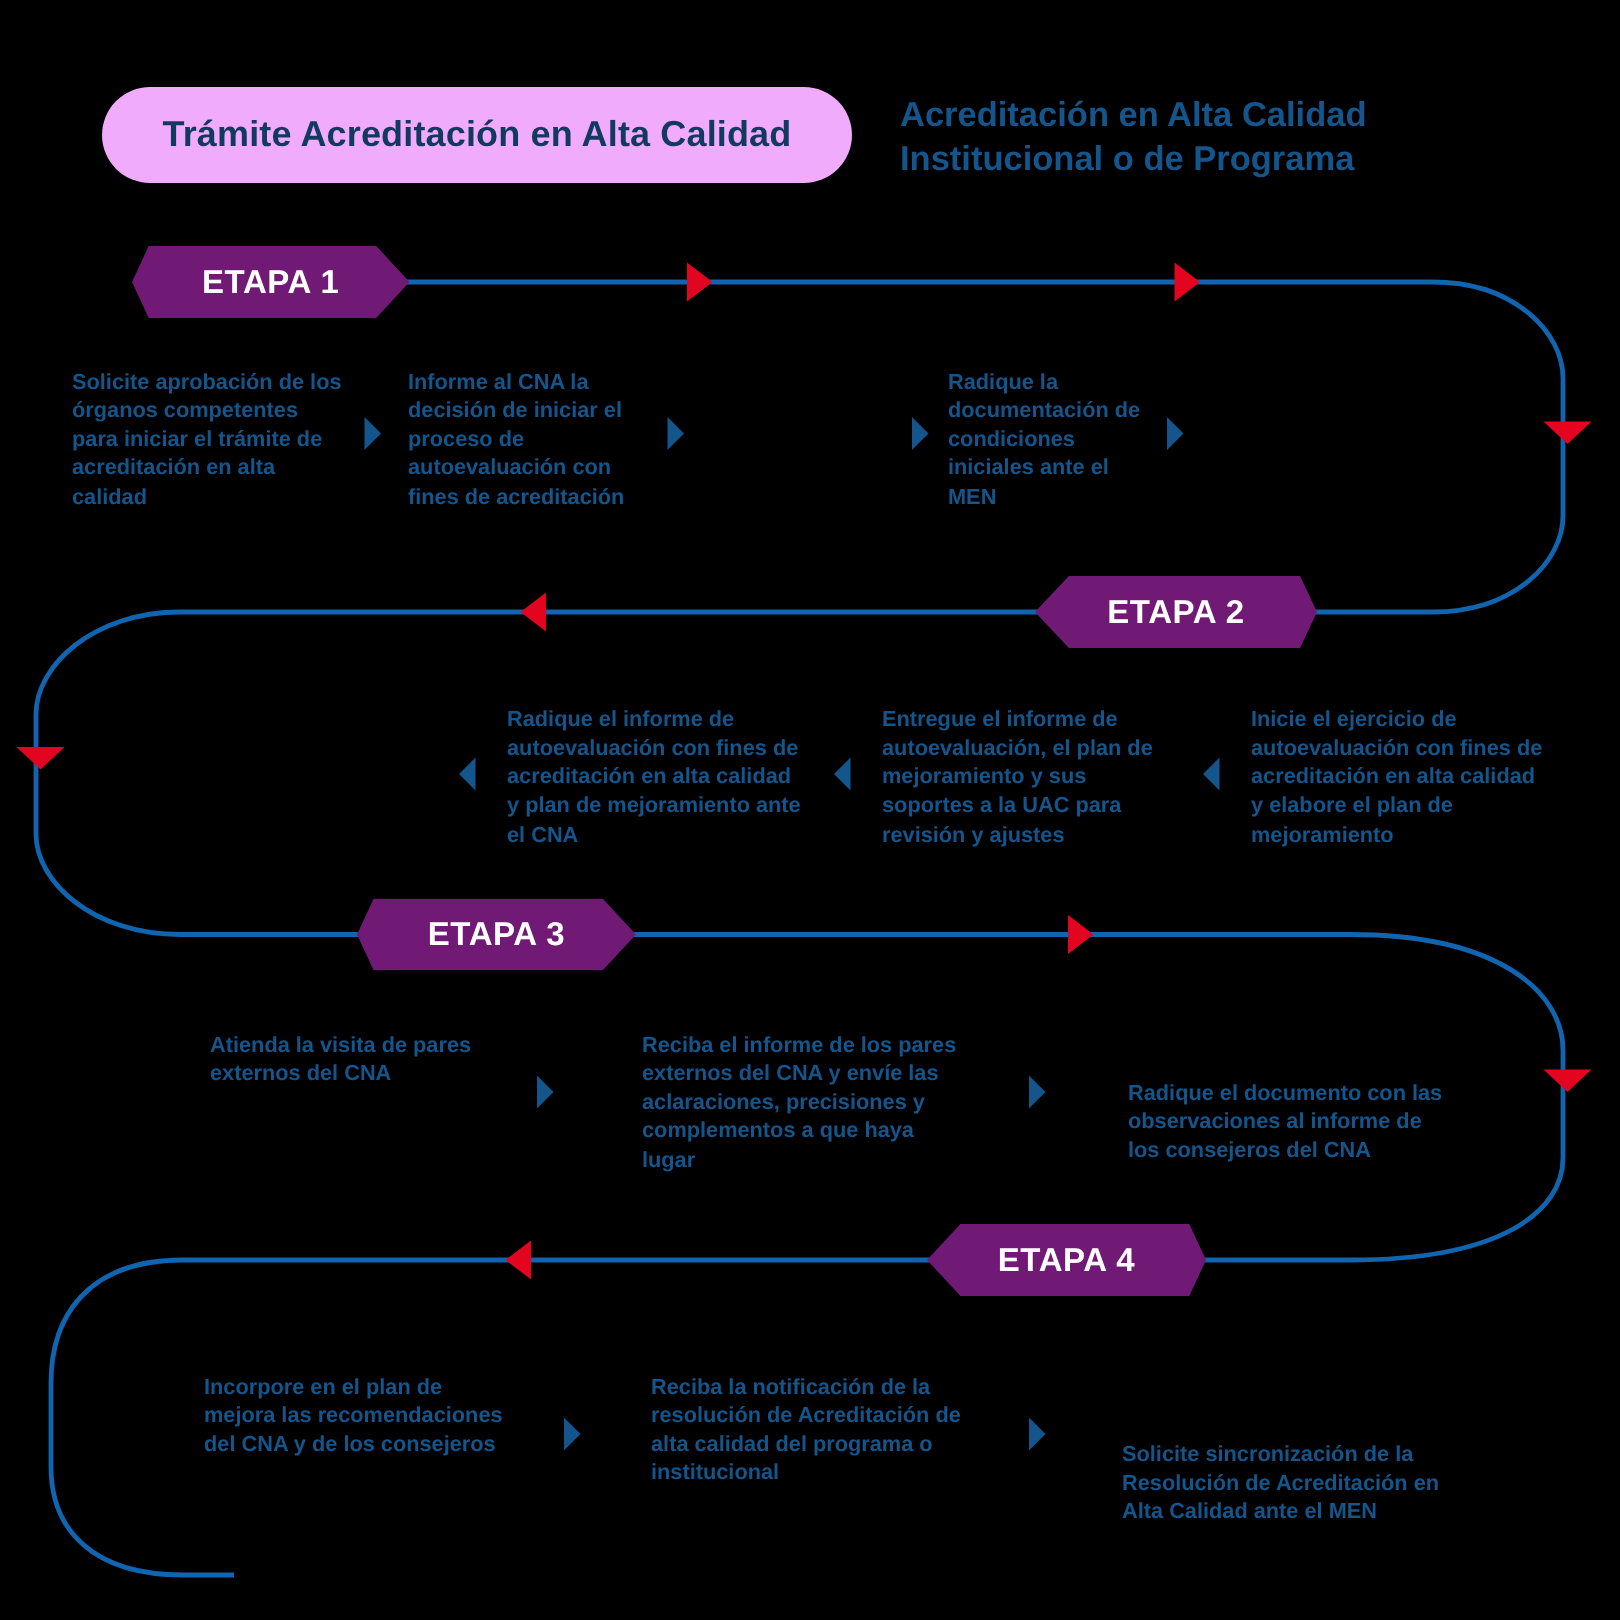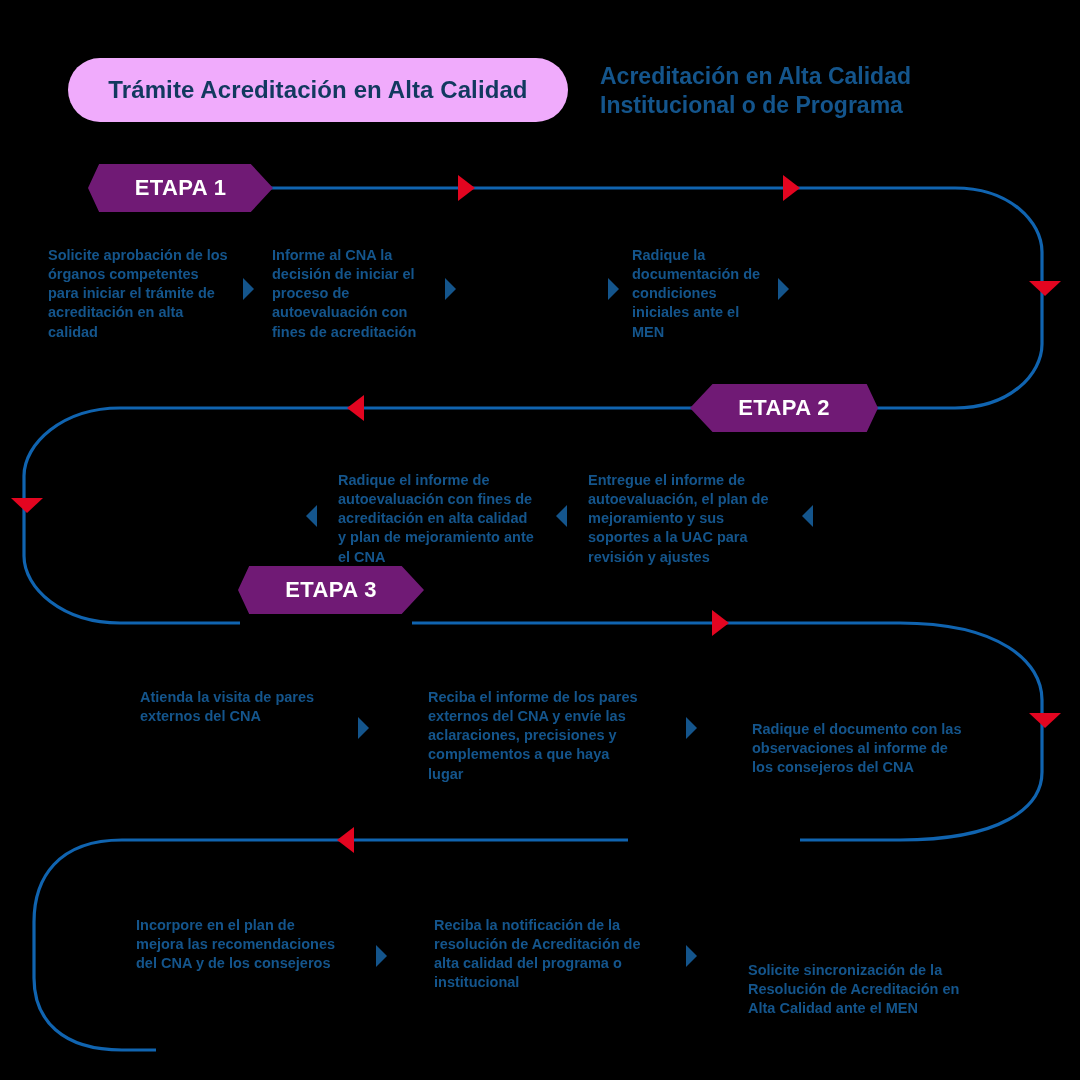--- a/index.html
+++ b/index.html
@@ -139,31 +139,35 @@
 
   <div class="ribbon ribbon-left" style="left:690px;top:384px;width:188px;">
     <span>ETAPA 2</span>
   </div>
 
   <div class="sep sep-left" style="left:306px;top:505px;"></div>
   <div class="step" style="left:338px;top:471px;width:196px;">Radique el informe de autoevaluación con fines de acreditación en alta calidad y plan de mejoramiento ante el CNA</div>
   <div class="sep sep-left" style="left:556px;top:505px;"></div>
   <div class="step" style="left:588px;top:471px;width:196px;">Entregue el informe de autoevaluación, el plan de mejoramiento y sus soportes a la UAC para revisión y ajustes</div>
   <div class="sep sep-left" style="left:802px;top:505px;"></div>
+  <div class="step" style="left:834px;top:471px;width:196px;">Inicie el ejercicio de autoevaluación con fines de acreditación en alta calidad y elabore el plan de mejoramiento</div>
 
-  <div class="ribbon ribbon-right" style="left:238px;top:566px;width:186px;text-align:right;">
+  <div class="ribbon ribbon-right" style="left:238px;top:599px;width:186px;text-align:right;">
     <span>ETAPA 3</span>
   </div>
 
   <div class="step" style="left:140px;top:688px;width:180px;">Atienda la visita de pares externos del CNA</div>
   <div class="sep sep-right" style="left:358px;top:717px;"></div>
   <div class="step" style="left:428px;top:688px;width:218px;">Reciba el informe de los pares externos del CNA y envíe las aclaraciones, precisiones y complementos a que haya lugar</div>
   <div class="sep sep-right" style="left:686px;top:717px;"></div>
   <div class="step" style="left:752px;top:688px;width:212px;margin-top:32px;">Radique el documento con las observaciones al informe de los consejeros del CNA</div>
 
+  <div class="ribbon ribbon-left" style="left:618px;top:816px;width:186px;">
+    <span>ETAPA 4</span>
+  </div>
 
   <div class="step" style="left:136px;top:916px;width:206px;">Incorpore en el plan de mejora las recomendaciones del CNA y de los consejeros</div>
   <div class="sep sep-right" style="left:376px;top:945px;"></div>
   <div class="step" style="left:434px;top:916px;width:216px;">Reciba la notificación de la resolución de Acreditación de alta calidad del programa o institucional</div>
   <div class="sep sep-right" style="left:686px;top:945px;"></div>
   <div class="step" style="left:748px;top:916px;width:212px;margin-top:45px;">Solicite sincronización de la Resolución de Acreditación en Alta Calidad ante el MEN</div>
 
 </div>
 
 </body></html>

